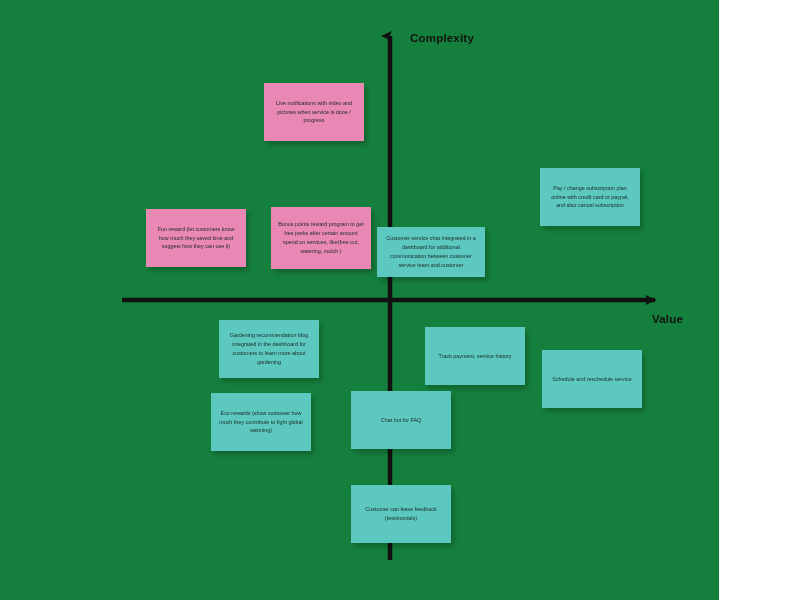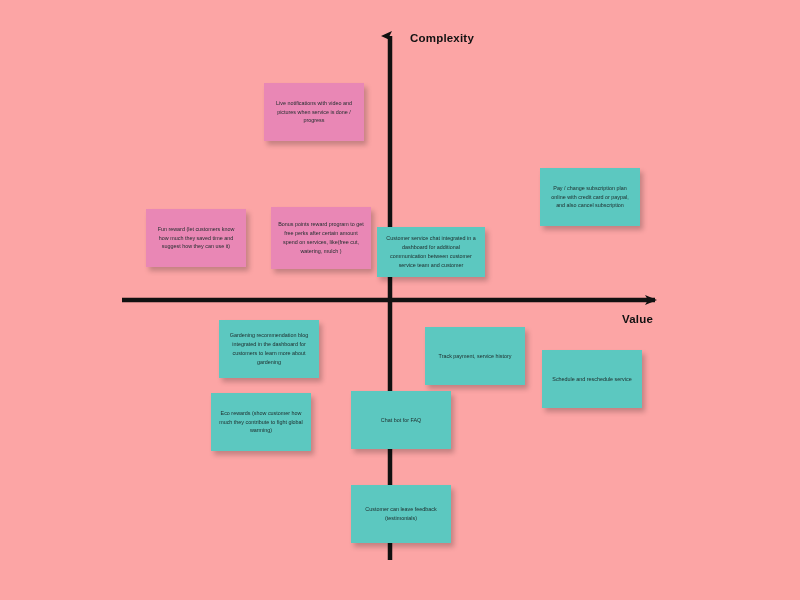--- a/index.html
+++ b/index.html
@@ -5,23 +5,23 @@
   html, body {
     margin: 0;
     padding: 0;
     background: #ffffff;
   }
   body {
     font-family: "Liberation Sans", sans-serif;
   }
   #board {
     position: relative;
-    width: 800px;
+    width: 719px;
     height: 600px;
-    background: #fca5a5;
+    background: #15803d;
     overflow: hidden;
   }
   .axis-svg {
     position: absolute;
     left: 0;
     top: 0;
     width: 800px;
     height: 600px;
     pointer-events: none;
   }
@@ -32,21 +32,21 @@
     font-weight: bold;
     color: #111111;
     letter-spacing: 0.2px;
     white-space: nowrap;
   }
   #label-complexity {
     left: 410px;
     top: 32px;
   }
   #label-value {
-    left: 622px;
+    left: 652px;
     top: 313px;
   }
   .note {
     position: absolute;
     box-sizing: border-box;
     display: flex;
     align-items: center;
     justify-content: center;
     text-align: center;
     padding: 4px 7px;

